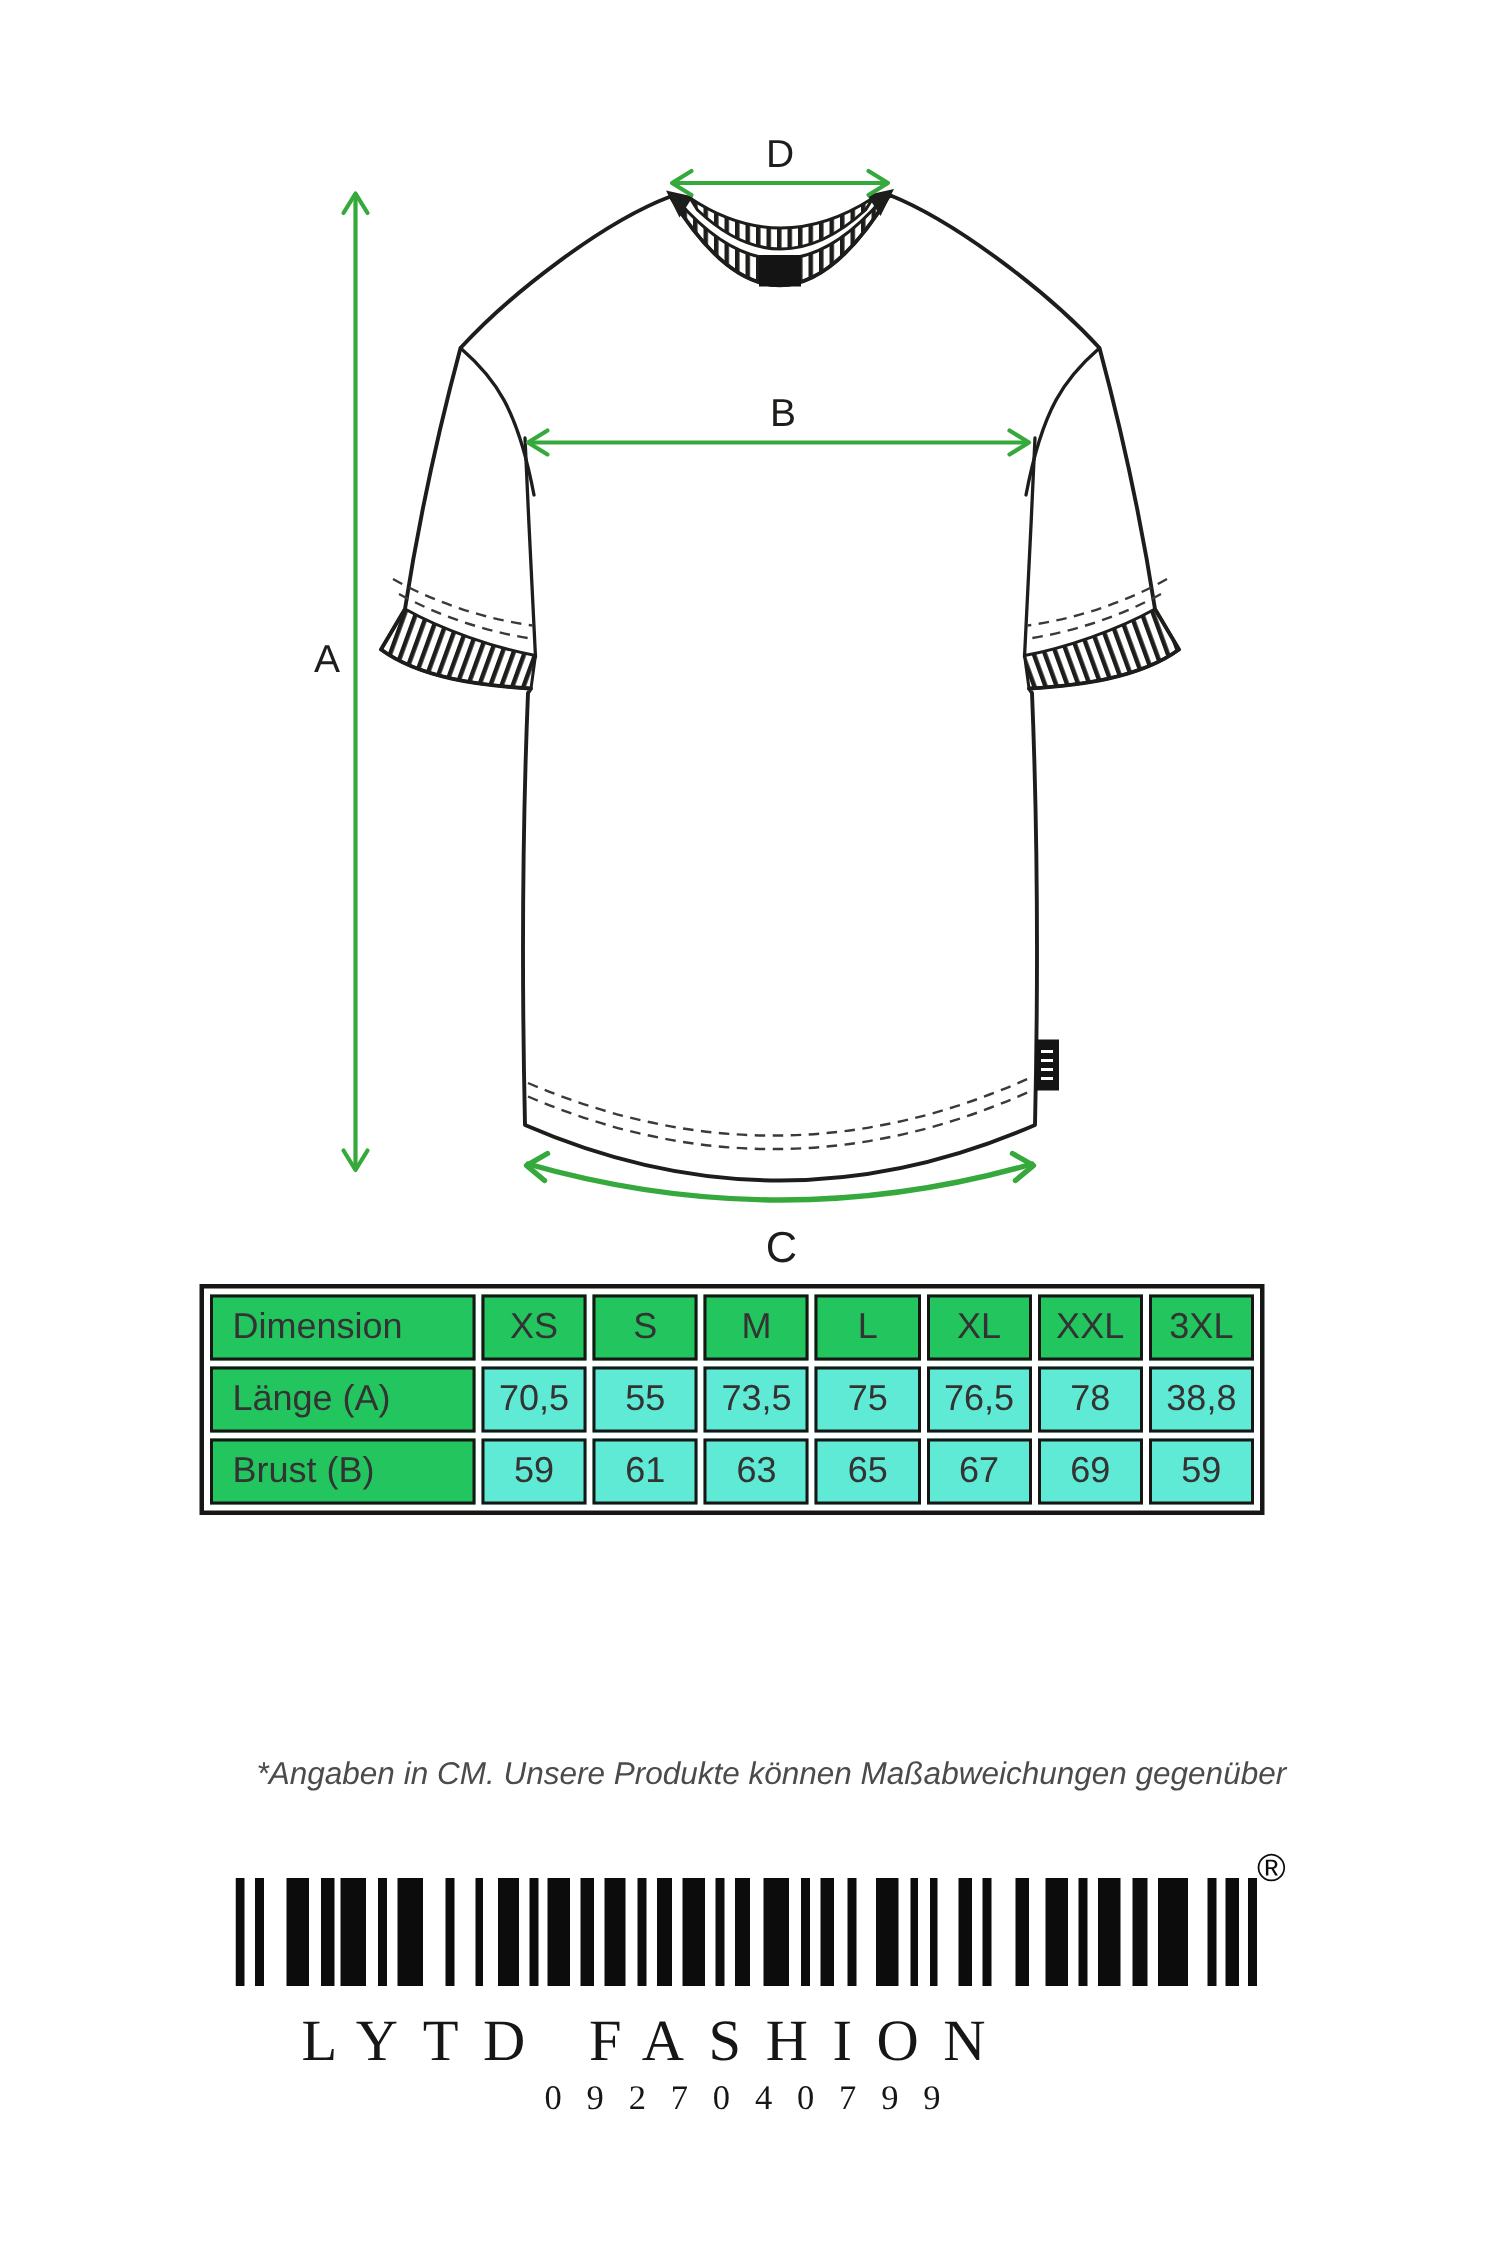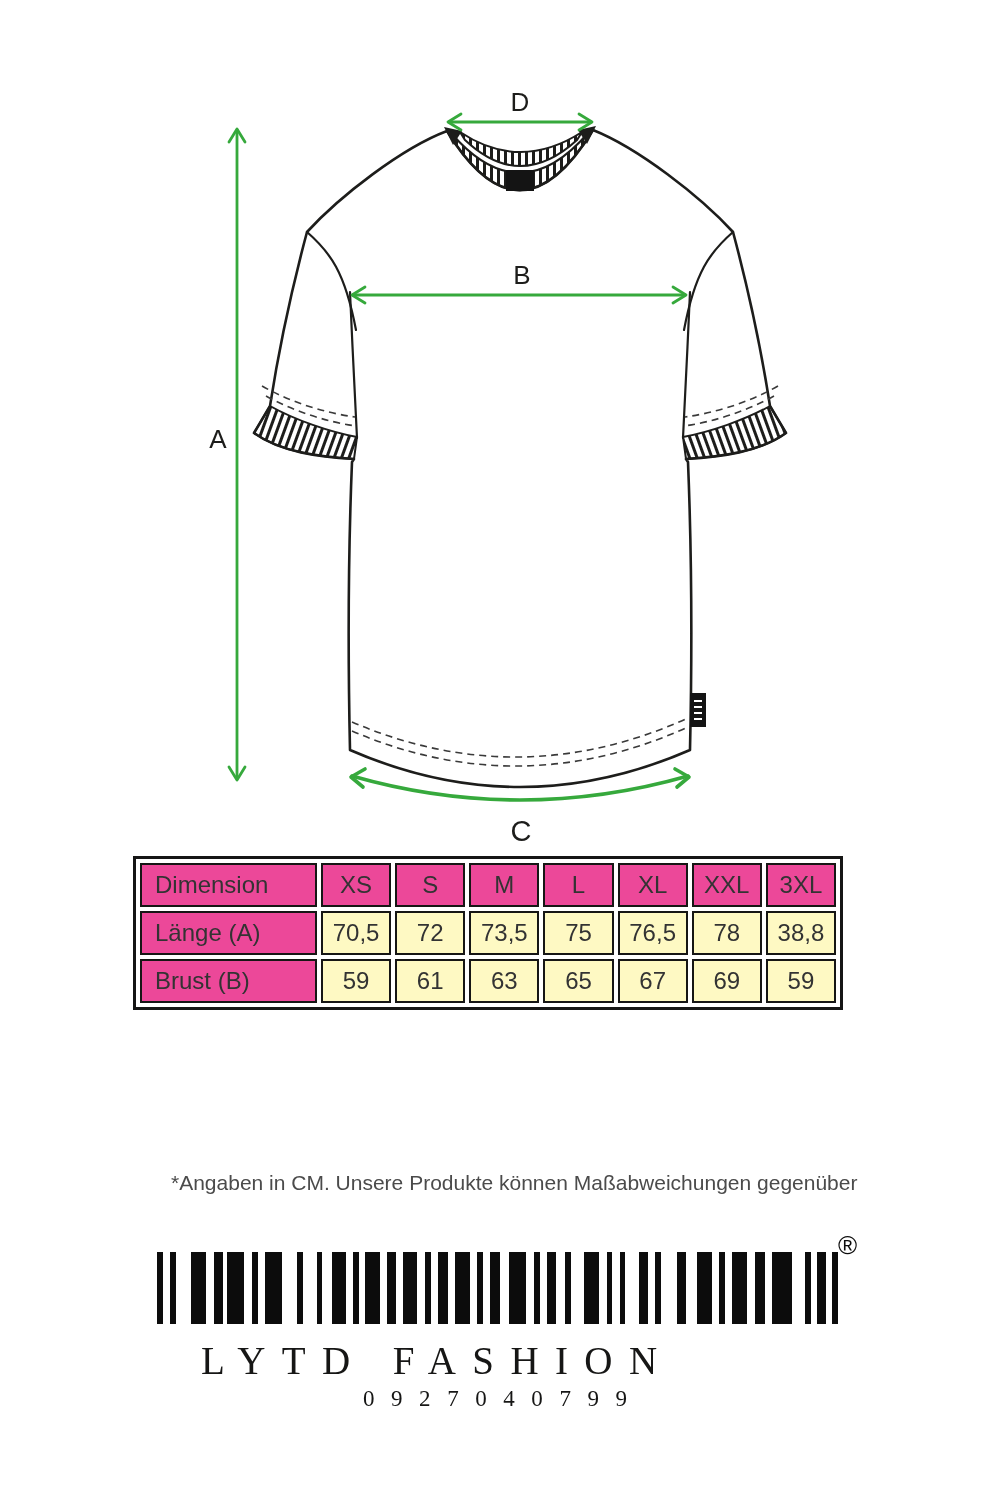--- a/index.html
+++ b/index.html
@@ -17,28 +17,28 @@
   .arrow{fill:none;stroke:var(--green,#36a93c);stroke-width:2.8;stroke-linecap:round;stroke-linejoin:round;}
   .arrow-c{stroke-width:3.6;}
 
   table.size-table{
     position:absolute;left:133px;top:856px;width:710px;
     border-collapse:separate;border-spacing:4px;
     border:3px solid #161615;table-layout:fixed;background:#ffffff;
   }
   .size-table th,.size-table td{
     border:2px solid #161615;height:40px;font-size:24px;font-weight:400;
-    color:#333333;text-align:center;padding:0 2px;background:#fef9c3;
+    color:#333333;text-align:center;padding:0 2px;background:#5eead4;
   }
   .size-table .dim-col{width:158px;text-align:left;padding-left:13px;}
-  .size-table .shaded{background:#ec4899;}
+  .size-table .shaded{background:#22c55e;}
 
   .note{
     position:absolute;left:171px;top:1167px;width:690px;
-    font-size:21px;line-height:31px;color:#4b4b4b;
+    font-style:italic;font-size:21px;line-height:31px;color:#4b4b4b;
   }
 
   .barcode-wrap{position:absolute;left:0;top:0;width:1000px;}
   .barcode-svg{position:absolute;left:157px;top:1252px;}
   .barcode-svg rect{fill:#0c0c0c;}
   .reg-mark{
     position:absolute;left:838px;top:1230px;font-size:26px;color:#0c0c0c;
     font-family:"Liberation Sans",sans-serif;
   }
   .brand-name{
@@ -145,21 +145,21 @@
         <th class="shaded">L</th>
         <th class="shaded">XL</th>
         <th class="shaded">XXL</th>
         <th class="shaded">3XL</th>
       </tr>
   </thead>
   <tbody id="size-table-body">
       <tr>
         <td class="dim-col shaded">Länge (A)</td>
         <td>70,5</td>
-        <td>72</td>
+        <td>55</td>
         <td>73,5</td>
         <td>75</td>
         <td>76,5</td>
         <td>78</td>
         <td>38,8</td>
       </tr>
       <tr>
         <td class="dim-col shaded">Brust (B)</td>
         <td>59</td>
         <td>61</td>

